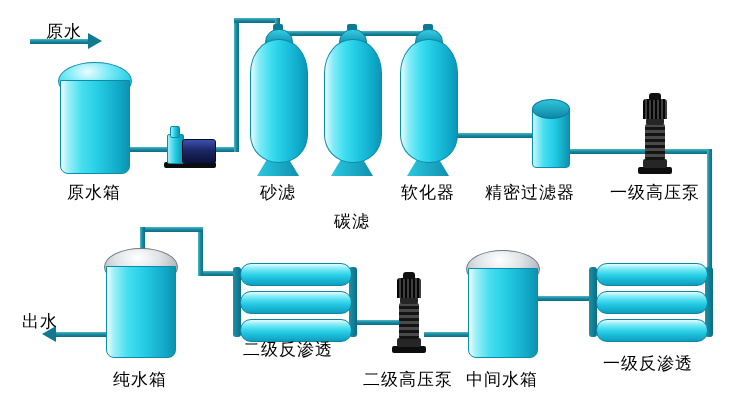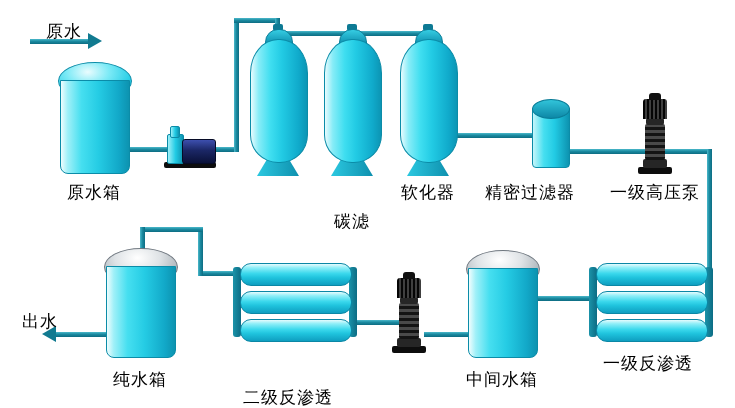--- a/index.html
+++ b/index.html
@@ -129,23 +129,25 @@
   <div class="eq robar" style="left:349px;top:267px;"></div>
   <div class="eq rotube" style="left:240px;top:263px;"></div>
   <div class="eq rotube" style="left:240px;top:291px;"></div>
   <div class="eq rotube" style="left:240px;top:319px;"></div>
 
   <div class="eq domegray" style="left:104px;top:248px;width:72px;height:36px;"></div>
   <div class="eq tankbody" style="left:106px;top:266px;width:68px;height:90px;"></div>
 
   <div class="lbl" style="left:8px;top:20px;width:52px;margin-left:30px;">原水</div>
   <div class="lbl" style="left:50px;top:181px;width:88px;">原水箱</div>
+  <div class="lbl" style="left:244px;top:181px;width:68px;">砂滤</div>
   <div class="lbl" style="left:318px;top:181px;width:68px;margin-top:29px;">碳滤</div>
   <div class="lbl" style="left:394px;top:181px;width:68px;">软化器</div>
   <div class="lbl" style="left:484px;top:181px;width:92px;">精密过滤器</div>
   <div class="lbl" style="left:607px;top:181px;width:96px;">一级高压泵</div>
   <div class="lbl" style="left:598px;top:352px;width:100px;font-family:Liberation Serif, serif;">一级反渗透</div>
   <div class="lbl" style="left:458px;top:368px;width:88px;">中间水箱</div>
-  <div class="lbl" style="left:238px;top:338px;width:100px;margin-top:48px;">二级反渗透</div>
+  <div class="lbl" style="left:360px;top:368px;width:96px;">二级高压泵</div>
+  <div class="lbl" style="left:238px;top:338px;width:100px;">二级反渗透</div>
   <div class="lbl" style="left:96px;top:368px;width:88px;">纯水箱</div>
   <div class="lbl" style="left:14px;top:310px;width:52px;">出水</div>
 
 </div>
 
 </body></html>

